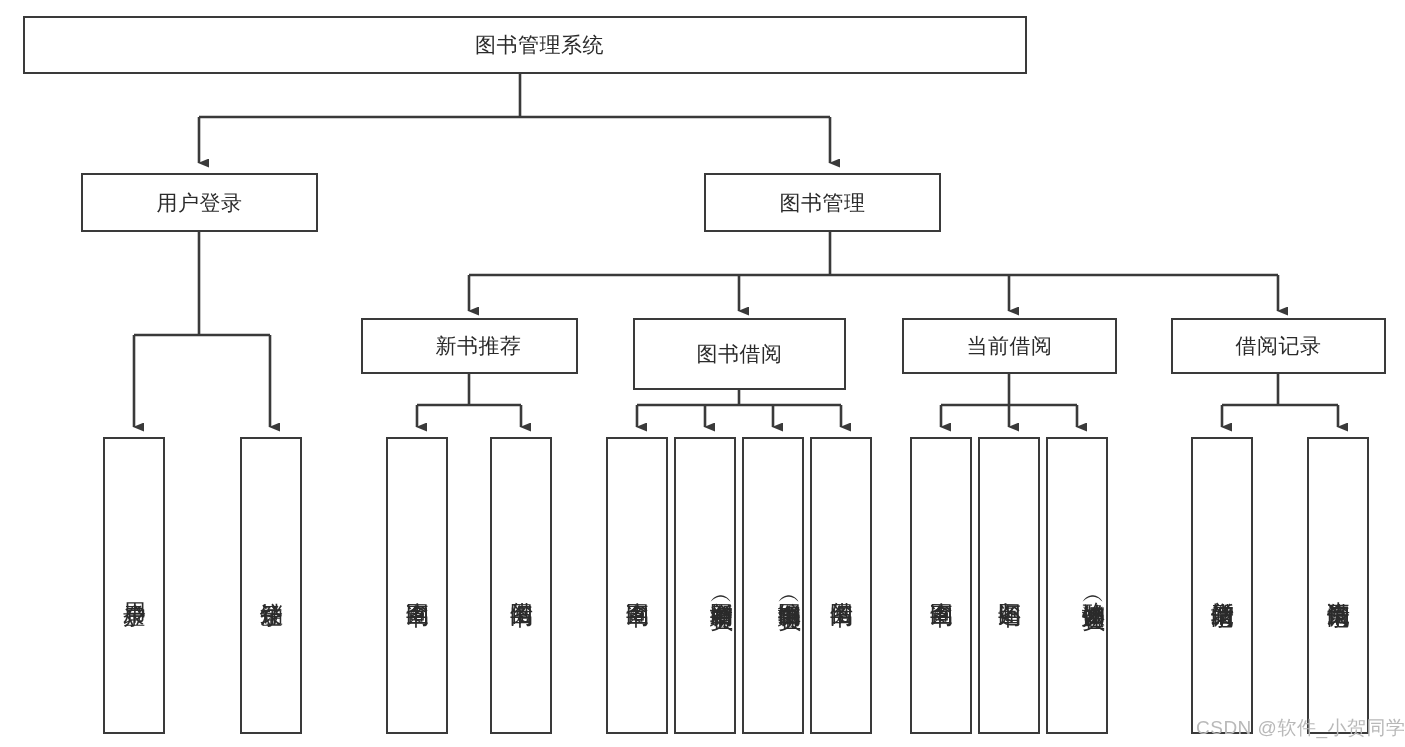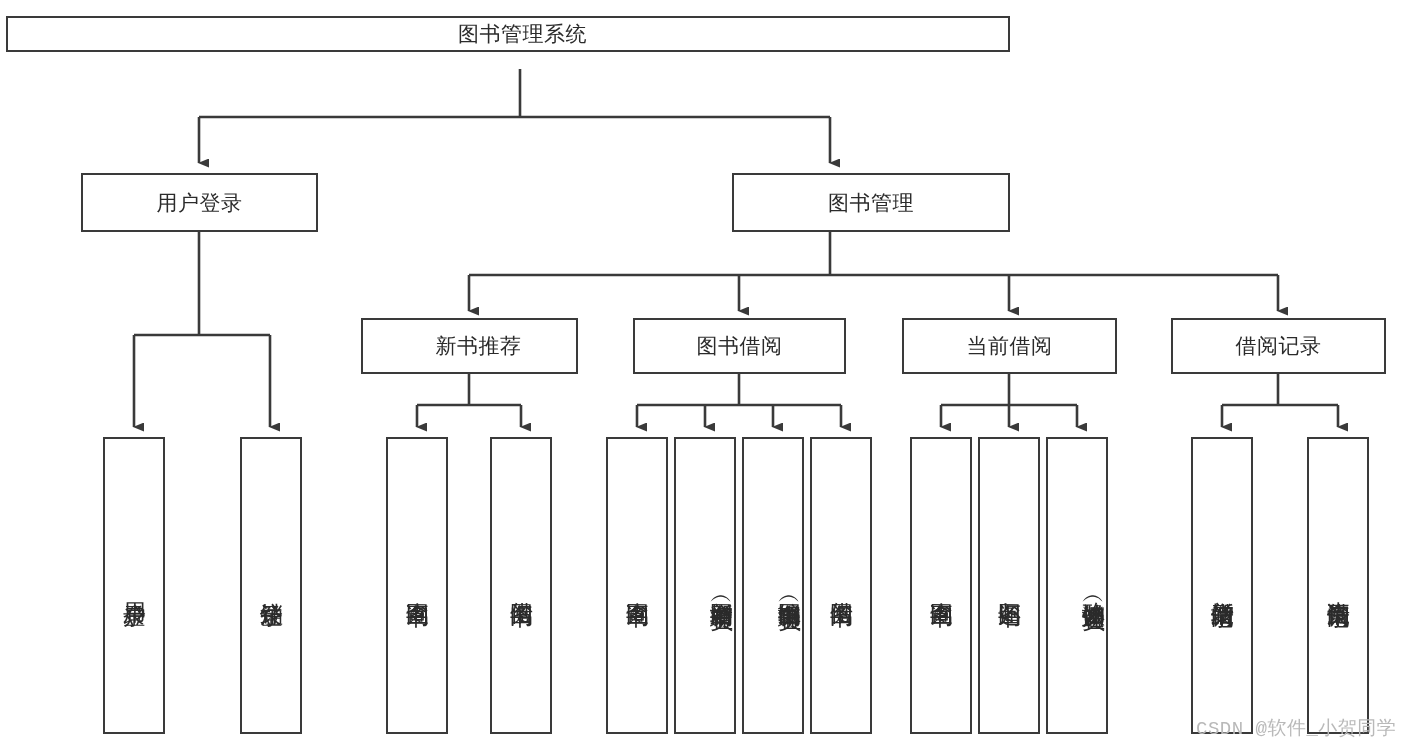--- a/index.html
+++ b/index.html
@@ -57,21 +57,20 @@
   }
   .node .lbl {
     display: block;
   }
   .watermark {
     position: absolute;
     font-size: 19px;
     color: #b9b9b9;
     white-space: nowrap;
     letter-spacing: 0.5px;
-    font-family: Liberation Mono, monospace;
   }
 </style>
 </head>
 <body>
 
 <div id="canvas">
 
   <svg class="links" viewBox="0 0 1405 747" xmlns="http://www.w3.org/2000/svg">
     <defs>
       <marker id="arw" markerWidth="9" markerHeight="11" refX="4.5" refY="10" orient="auto" markerUnits="userSpaceOnUse">
@@ -116,35 +115,35 @@
       <path d="M1009,405 L1009,427" marker-end="url(#arw)"></path>
       <path d="M1077,405 L1077,427" marker-end="url(#arw)"></path>
 
       <path d="M1278,374 L1278,405"></path>
       <path d="M1222,405 L1338,405"></path>
       <path d="M1222,405 L1222,427" marker-end="url(#arw)"></path>
       <path d="M1338,405 L1338,427" marker-end="url(#arw)"></path>
     </g>
   </svg>
 
-  <div class="node h" style="left:6px; top:16px; width:1004px; height:36px;padding-left:29px;">
+  <div class="node h" style="left:23px; top:16px; width:1004px; height:58px;padding-left:29px;">
     <span class="lbl">图书管理系统</span>
   </div>
 
   <div class="node h" style="left:81px; top:173px; width:237px; height:59px;">
     <span class="lbl">用户登录</span>
   </div>
-  <div class="node h" style="left:732px; top:173px; width:278px; height:59px;">
+  <div class="node h" style="left:704px; top:173px; width:237px; height:59px;">
     <span class="lbl">图书管理</span>
   </div>
 
   <div class="node h" style="left:361px; top:318px; width:217px; height:56px;padding-left:18px;">
     <span class="lbl">新书推荐</span>
   </div>
-  <div class="node h" style="left:633px; top:318px; width:213px; height:56px;">
+  <div class="node h" style="left:633px; top:318px; width:213px; height:72px;">
     <span class="lbl">图书借阅</span>
   </div>
   <div class="node h" style="left:902px; top:318px; width:215px; height:56px;text-align:right;">
     <span class="lbl">当前借阅</span>
   </div>
   <div class="node h" style="left:1171px; top:318px; width:215px; height:56px;">
     <span class="lbl">借阅记录</span>
   </div>
 
   <div class="node v mid" style="left:103px; top:437px; width:62px; height:297px;">

